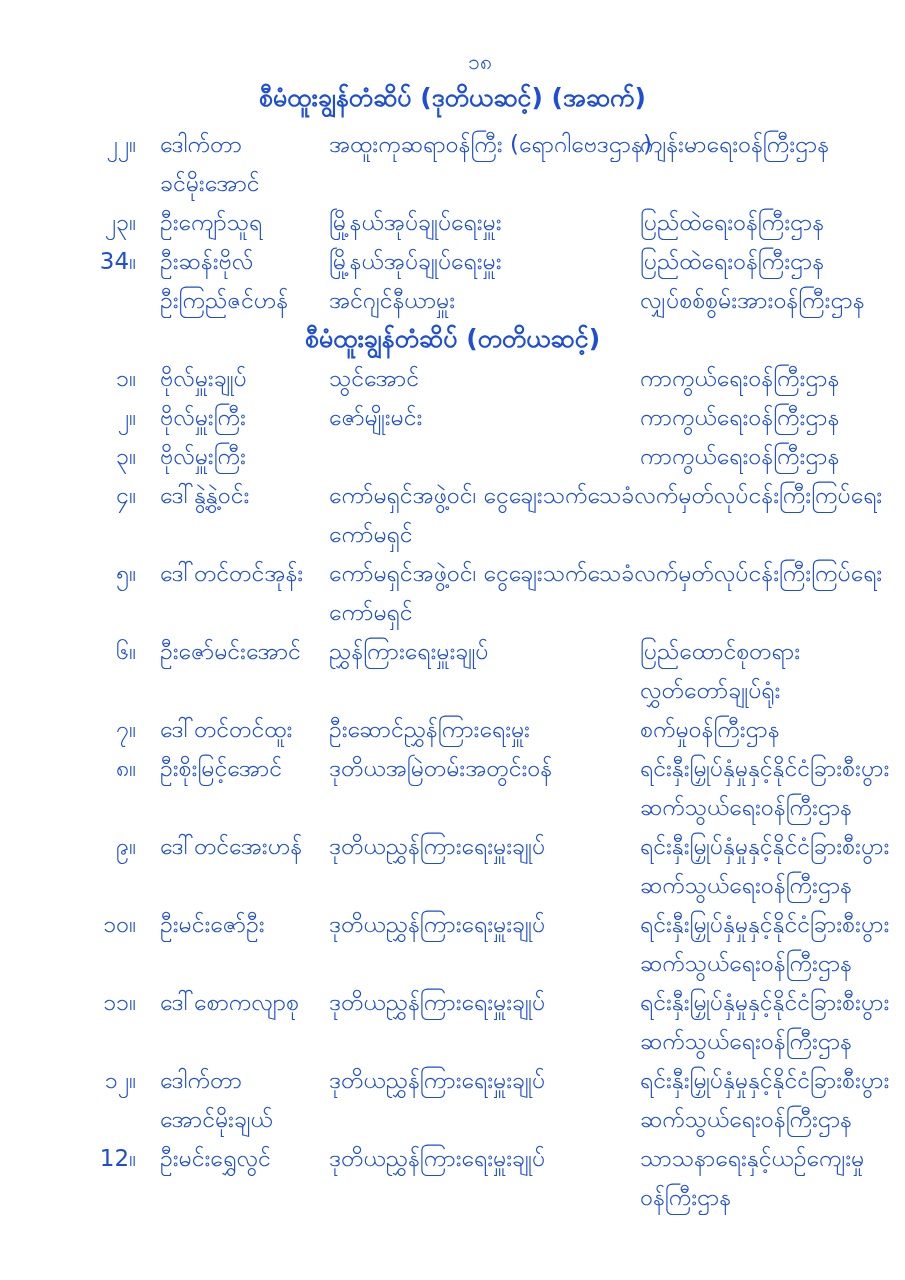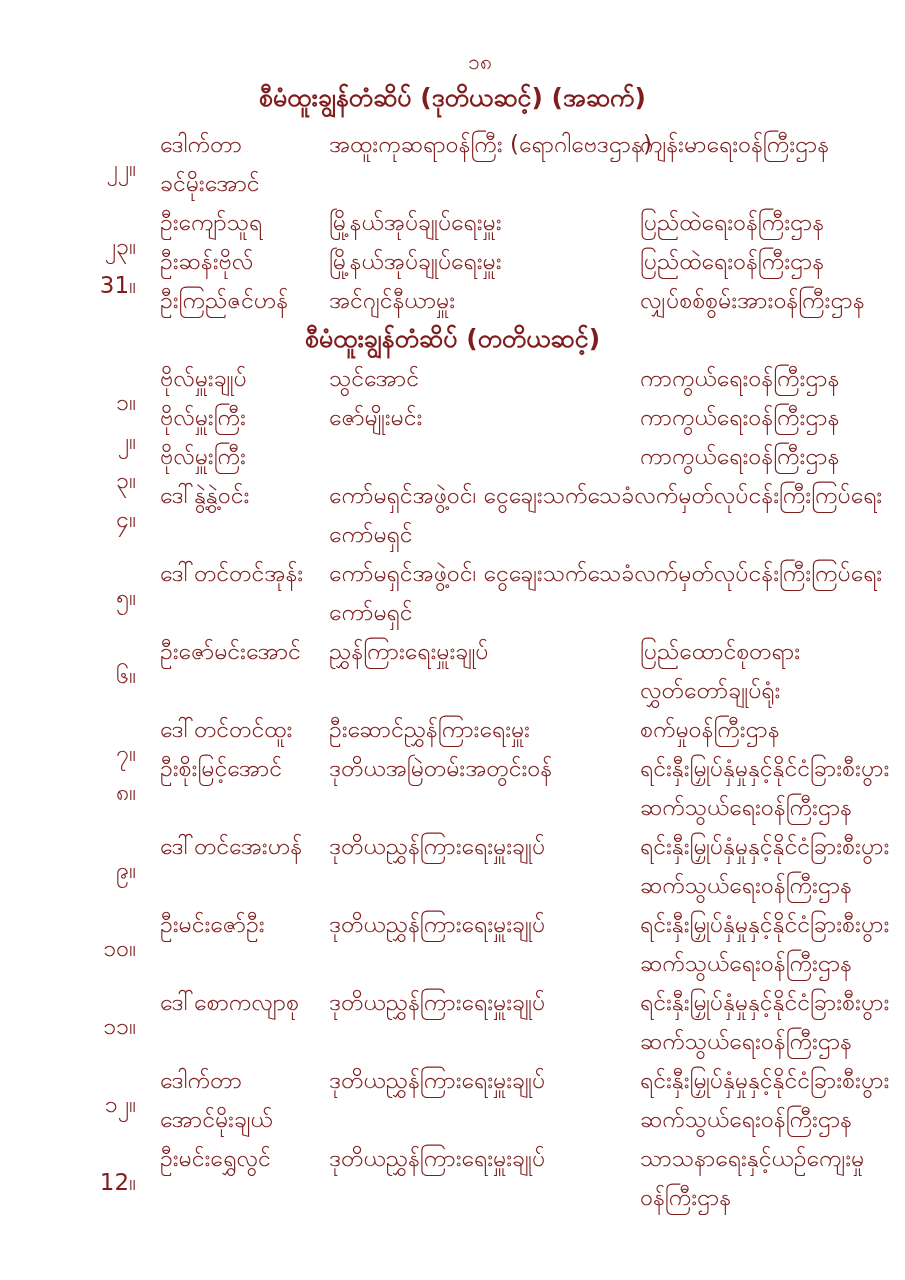--- a/index.html
+++ b/index.html
@@ -1,20 +1,20 @@
 <!DOCTYPE html>
 <html lang="my"><head>
 <meta charset="utf-8">
 <style>
   html,body{margin:0;padding:0;background:#ffffff;}
   .page{
     position:relative;
     width:905px;height:1280px;
     background:#ffffff;
-    color:#7f1d1d;
+    color:#1d4ed8;
     overflow:hidden;
     font-family:"DejaVu Sans","Liberation Sans",sans-serif;
   }
   .pagenum{
     position:absolute;top:48px;left:55px;right:0;
     text-align:center;
     font-size:21px;line-height:28px;
   }
   #block{
     position:absolute;top:80px;left:0;width:905px;
@@ -28,21 +28,21 @@
     line-height:36px;
     white-space:nowrap;
   }
   .line.heading.first{height:46px;}
   .c{
     position:absolute;top:0;
     white-space:nowrap;
     font-size:23px;
     line-height:36px;
   }
-  .c.no{left:0;width:136px;text-align:right;margin-top:24px;}
+  .c.no{left:0;width:136px;text-align:right;}
   .c.c2{left:160px;}
   .c.c3{left:320px;margin-left:9px;}
   .c.c4{left:640px;}
 </style>
 </head>
 <body>
 
 <div class="page">
   <div class="pagenum">၁၈</div>
   <div id="block">
@@ -59,21 +59,21 @@
     <span class="c c3"></span>
     <span class="c c4"></span>
   </div>
       <div class="line rowline">
     <span class="c no">၂၃။</span>
     <span class="c c2">ဦးကျော်သူရ</span>
     <span class="c c3">မြို့နယ်အုပ်ချုပ်ရေးမှူး</span>
     <span class="c c4">ပြည်ထဲရေးဝန်ကြီးဌာန</span>
   </div>
       <div class="line rowline">
-    <span class="c no">31။</span>
+    <span class="c no">34။</span>
     <span class="c c2">ဦးဆန်းဗိုလ်</span>
     <span class="c c3">မြို့နယ်အုပ်ချုပ်ရေးမှူး</span>
     <span class="c c4">ပြည်ထဲရေးဝန်ကြီးဌာန</span>
   </div>
       <div class="line rowline">
     <span class="c c2">ဦးကြည်ဇင်ဟန်</span>
     <span class="c c3">အင်ဂျင်နီယာမှူး</span>
     <span class="c c4">လျှပ်စစ်စွမ်းအားဝန်ကြီးဌာန</span>
   </div>
       <div class="line heading">စီမံထူးချွန်တံဆိပ် (တတိယဆင့်)</div>

